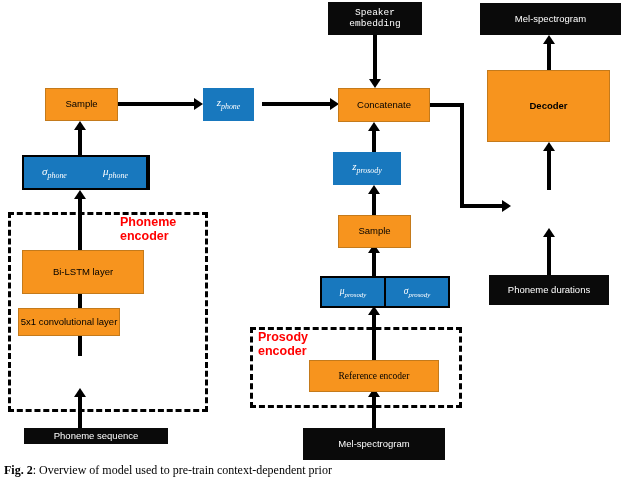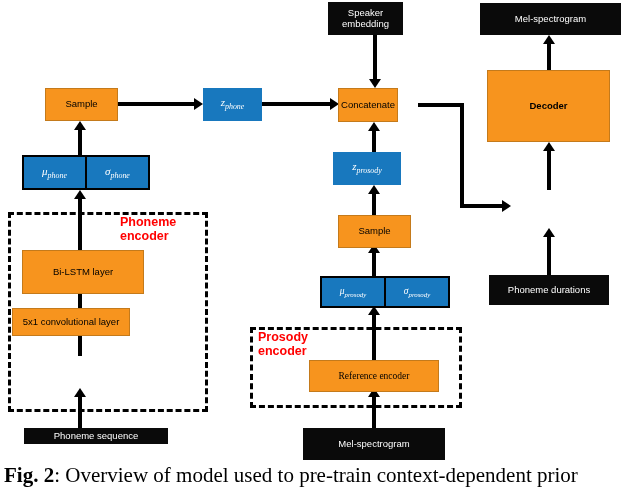--- a/index.html
+++ b/index.html
@@ -115,21 +115,21 @@
     border-bottom: 6px solid transparent;
     border-left: 9px solid #000000;
   }
   
   #caption {
     position: absolute;
     left: 4px;
     top: 463px;
     width: 632px;
     font-family: "Liberation Serif", serif;
-    font-size: 21px;
+    font-size: 12px;
     color: #000000;
     white-space: nowrap;
   }
   #caption .figlabel { font-weight: bold; }
 </style>
 </head>
 <body>
 
 <div id="page">
 
@@ -143,48 +143,48 @@
 
   <div class="node black" style="left:24px; top:428px; width:144px; height:16px;">Phoneme sequence</div>
 
   <div class="vline" style="left:78px; top:395px; width:4px; height:34px;"></div>
   <div class="arrowup" style="left:74px; top:388px;"></div>
 
 
   <div class="vline" style="left:78px; top:330px; width:4px; height:26px;"></div>
   <div class="arrowup" style="left:74px; top:323px;"></div>
 
-  <div class="node orange" style="left:12px; top:308px; width:118px; height:28px;">5x1 convolutional layer</div>
+  <div class="node orange" style="left:18px; top:308px; width:102px; height:28px;">5x1 convolutional layer</div>
 
   <div class="vline" style="left:78px; top:284px; width:4px; height:25px;"></div>
   <div class="arrowup" style="left:74px; top:277px;"></div>
 
   <div class="node orange" style="left:22px; top:250px; width:122px; height:44px;">Bi-LSTM layer</div>
 
   <div class="vline" style="left:78px; top:197px; width:4px; height:54px;"></div>
   <div class="arrowup" style="left:74px; top:190px;"></div>
 
   <div class="statbox" style="left:22px; top:155px; width:128px; height:35px;">
+    <div class="half">
+      <span class="mathvar"><span>σ</span><sub>phone</sub></span>
+    </div>
     <div class="half left">
       <span class="mathvar"><span>μ</span><sub>phone</sub></span>
     </div>
-    <div class="half">
-      <span class="mathvar"><span>σ</span><sub>phone</sub></span>
-    </div>
   </div>
 
   <div class="vline" style="left:78px; top:128px; width:4px; height:28px;"></div>
   <div class="arrowup" style="left:74px; top:121px;"></div>
 
   <div class="node orange" style="left:45px; top:88px; width:73px; height:33px;">Sample</div>
 
   <div class="hline" style="left:118px; top:102px; width:78px; height:4px;"></div>
   <div class="arrowright" style="left:194px; top:98px;"></div>
 
-  <div class="node blue" style="left:203px; top:88px; width:59px; height:33px;">
+  <div class="node blue" style="left:203px; top:88px; width:51px; height:33px;">
     <span class="mathvar"><span>z</span><sub>phone</sub></span>
   </div>
 
   <div class="hline" style="left:262px; top:102px; width:70px; height:4px;"></div>
   <div class="arrowright" style="left:330px; top:98px;"></div>
 
   <div class="node black" style="left:303px; top:428px; width:142px; height:32px;">Mel-spectrogram</div>
 
   <div class="vline" style="left:372px; top:395px; width:4px; height:34px;"></div>
   <div class="arrowup" style="left:368px; top:388px;"></div>
@@ -211,27 +211,27 @@
   <div class="vline" style="left:372px; top:192px; width:4px; height:24px;"></div>
   <div class="arrowup" style="left:368px; top:185px;"></div>
 
   <div class="node blue" style="left:333px; top:152px; width:68px; height:33px;">
     <span class="mathvar"><span>z</span><sub>prosody</sub></span>
   </div>
 
   <div class="vline" style="left:372px; top:129px; width:4px; height:24px;"></div>
   <div class="arrowup" style="left:368px; top:122px;"></div>
 
-  <div class="node black" style="left:328px; top:2px; width:75px; height:33px; white-space:pre-line;">Speaker
+  <div class="node black" style="left:328px; top:2px; width:94px; height:33px; white-space:pre-line;font-family:Liberation Mono, monospace;">Speaker
 embedding</div>
 
   <div class="vline" style="left:373px; top:35px; width:4px; height:46px;"></div>
   <div class="arrowup" style="left:369px; top:79px; transform:rotate(180deg);"></div>
 
-  <div class="node orange" style="left:338px; top:88px; width:60px; height:34px;">Concatenate</div>
+  <div class="node orange" style="left:338px; top:88px; width:92px; height:34px;">Concatenate</div>
 
   <div class="hline" style="left:418px; top:103px; width:46px; height:4px;"></div>
   <div class="vline" style="left:460px; top:103px; width:4px; height:105px;"></div>
   <div class="hline" style="left:460px; top:204px; width:44px; height:4px;"></div>
   <div class="arrowright" style="left:502px; top:200px;"></div>
 
   <div class="node black" style="left:489px; top:275px; width:120px; height:30px;">Phoneme durations</div>
 
   <div class="vline" style="left:547px; top:235px; width:4px; height:41px;"></div>
   <div class="arrowup" style="left:543px; top:228px;"></div>

